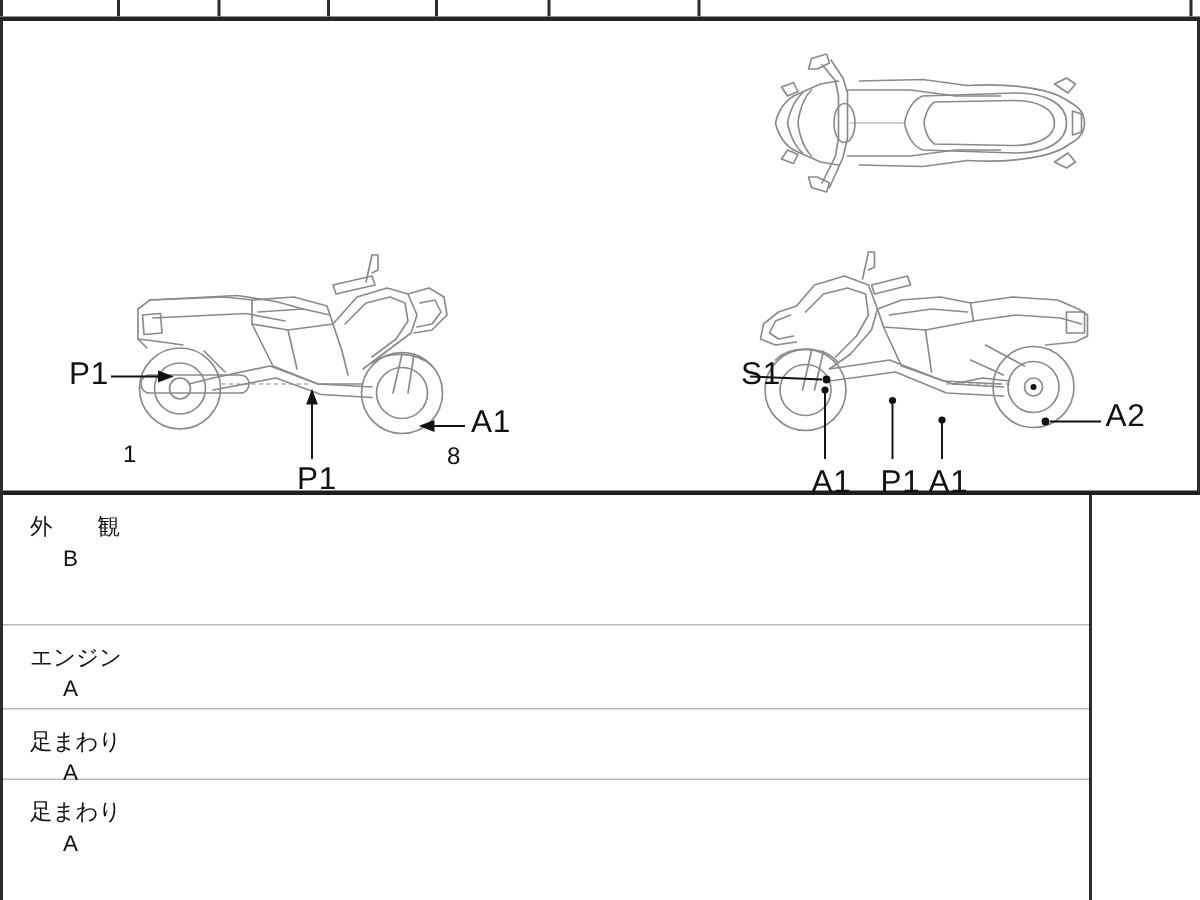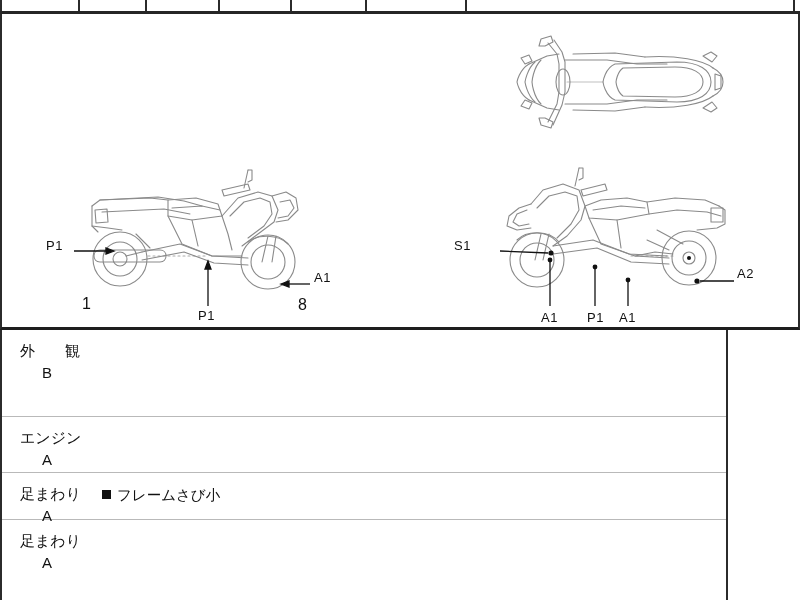--- a/index.html
+++ b/index.html
@@ -63,21 +63,21 @@
     box-sizing: border-box;
     background: #fff;
   }
   .fig {
     position: absolute;
   }
   .fig svg { display: block; }
 
   .callout {
     position: absolute;
-    font-size: 13px;
+    font-size: 21px;
     font-family: "Liberation Sans", "DejaVu Sans", sans-serif;
     color: #111;
     letter-spacing: .5px;
     white-space: nowrap;
   }
   .callout.num { font-size: 16px; }
 
   
   .cond-table {
     position: absolute;
@@ -313,21 +313,21 @@
         <path d="M120 56 L124 84"></path>
 
         <path d="M138 92 L158 88 L176 90"></path>
         <path d="M150 76 L172 86"></path>
         <path d="M160 66 L186 80"></path>
 
         <path d="M134 92 L176 92" stroke-dasharray="2 3" opacity="0.7"></path>
       </svg>
     </div>
 
-    <div class="callout" style="left:452px; top:224px;">S1</div>
+    <div class="callout" style="left:492px; top:224px;">S1</div>
     <div class="callout" style="left:735px; top:252px;">A2</div>
     <div class="callout" style="left:539px; top:296px;">A1</div>
     <div class="callout" style="left:585px; top:296px;">P1</div>
     <div class="callout" style="left:617px; top:296px;">A1</div>
 
     <svg class="fig" style="left:400px; top:0px;" width="400" height="316">
       <g stroke="#111" stroke-width="1.3" fill="#111">
 
         <line x1="98" y1="237" x2="146" y2="239"></line>
         <circle cx="149" cy="239" r="2.6" stroke="none"></circle>
@@ -358,23 +358,20 @@
     </div>
 
     <div class="cond-row row-engine">
       <div class="cat-name">エンジン</div>
       <div class="cat-grade">A</div>
     </div>
 
     <div class="cond-row row-frame">
       <div class="cat-name">足まわり</div>
       <div class="cat-grade">A</div>
-      <div class="items">
-        <span class="item"><span class="bullet"></span><span>フレームさび小</span></span>
-      </div>
     </div>
 
     <div class="cond-row row-suspension">
       <div class="cat-name">足まわり</div>
       <div class="cat-grade">A</div>
       <div class="items"></div>
     </div>
 
   </div>
 

